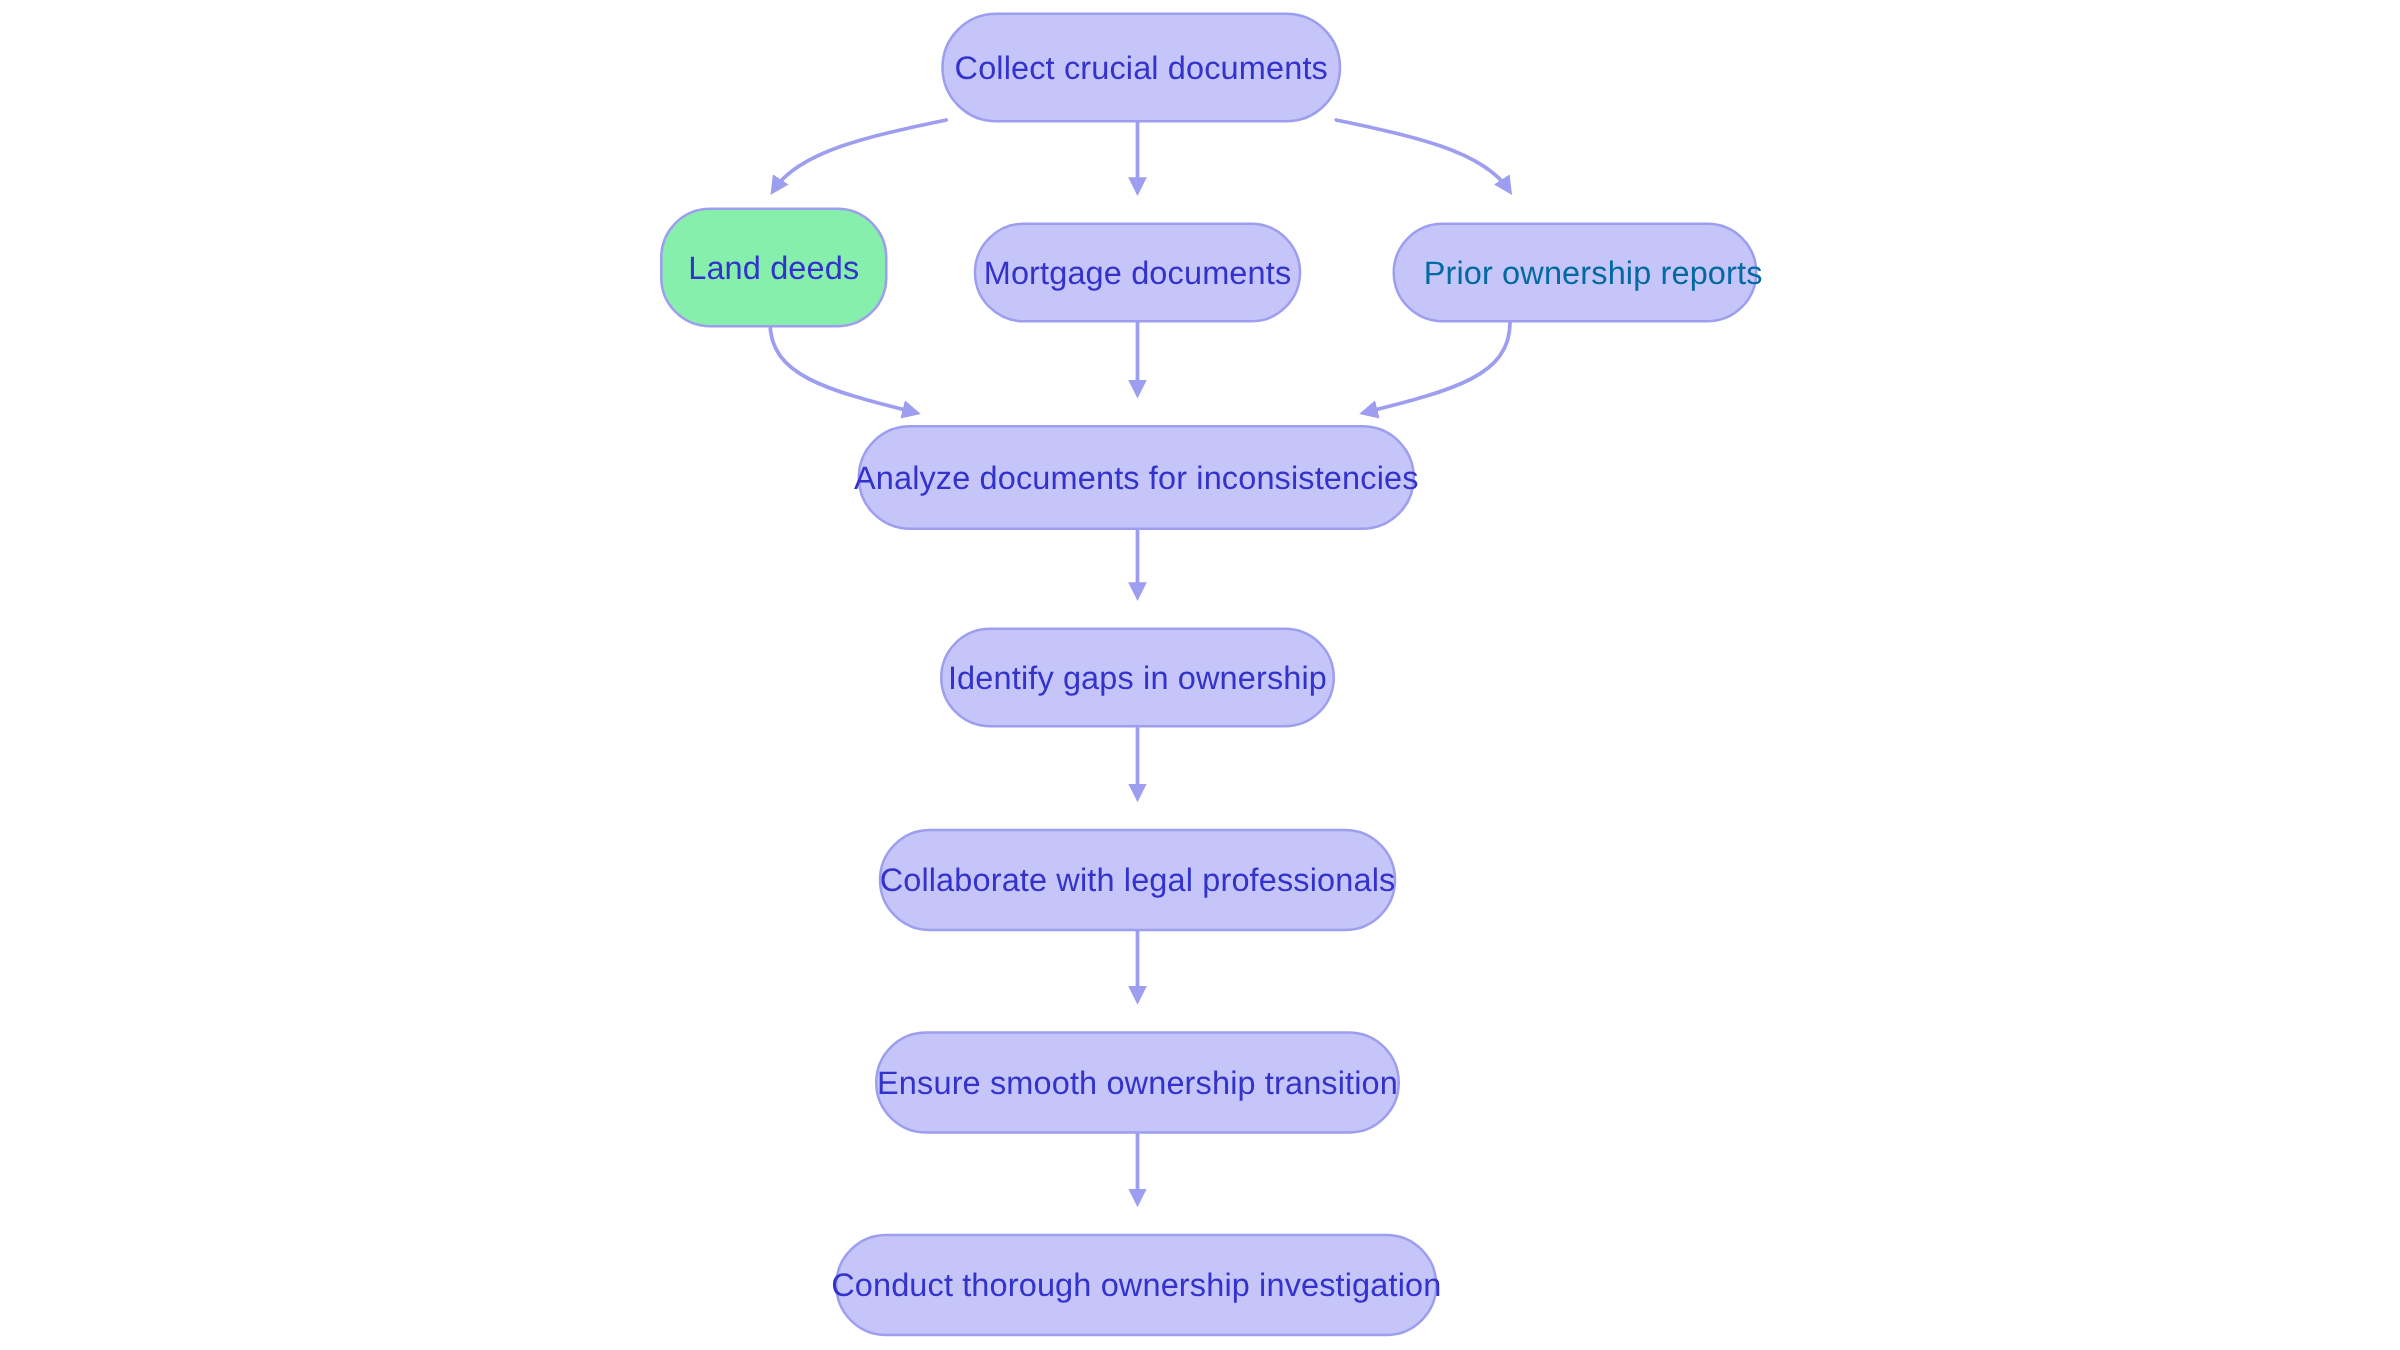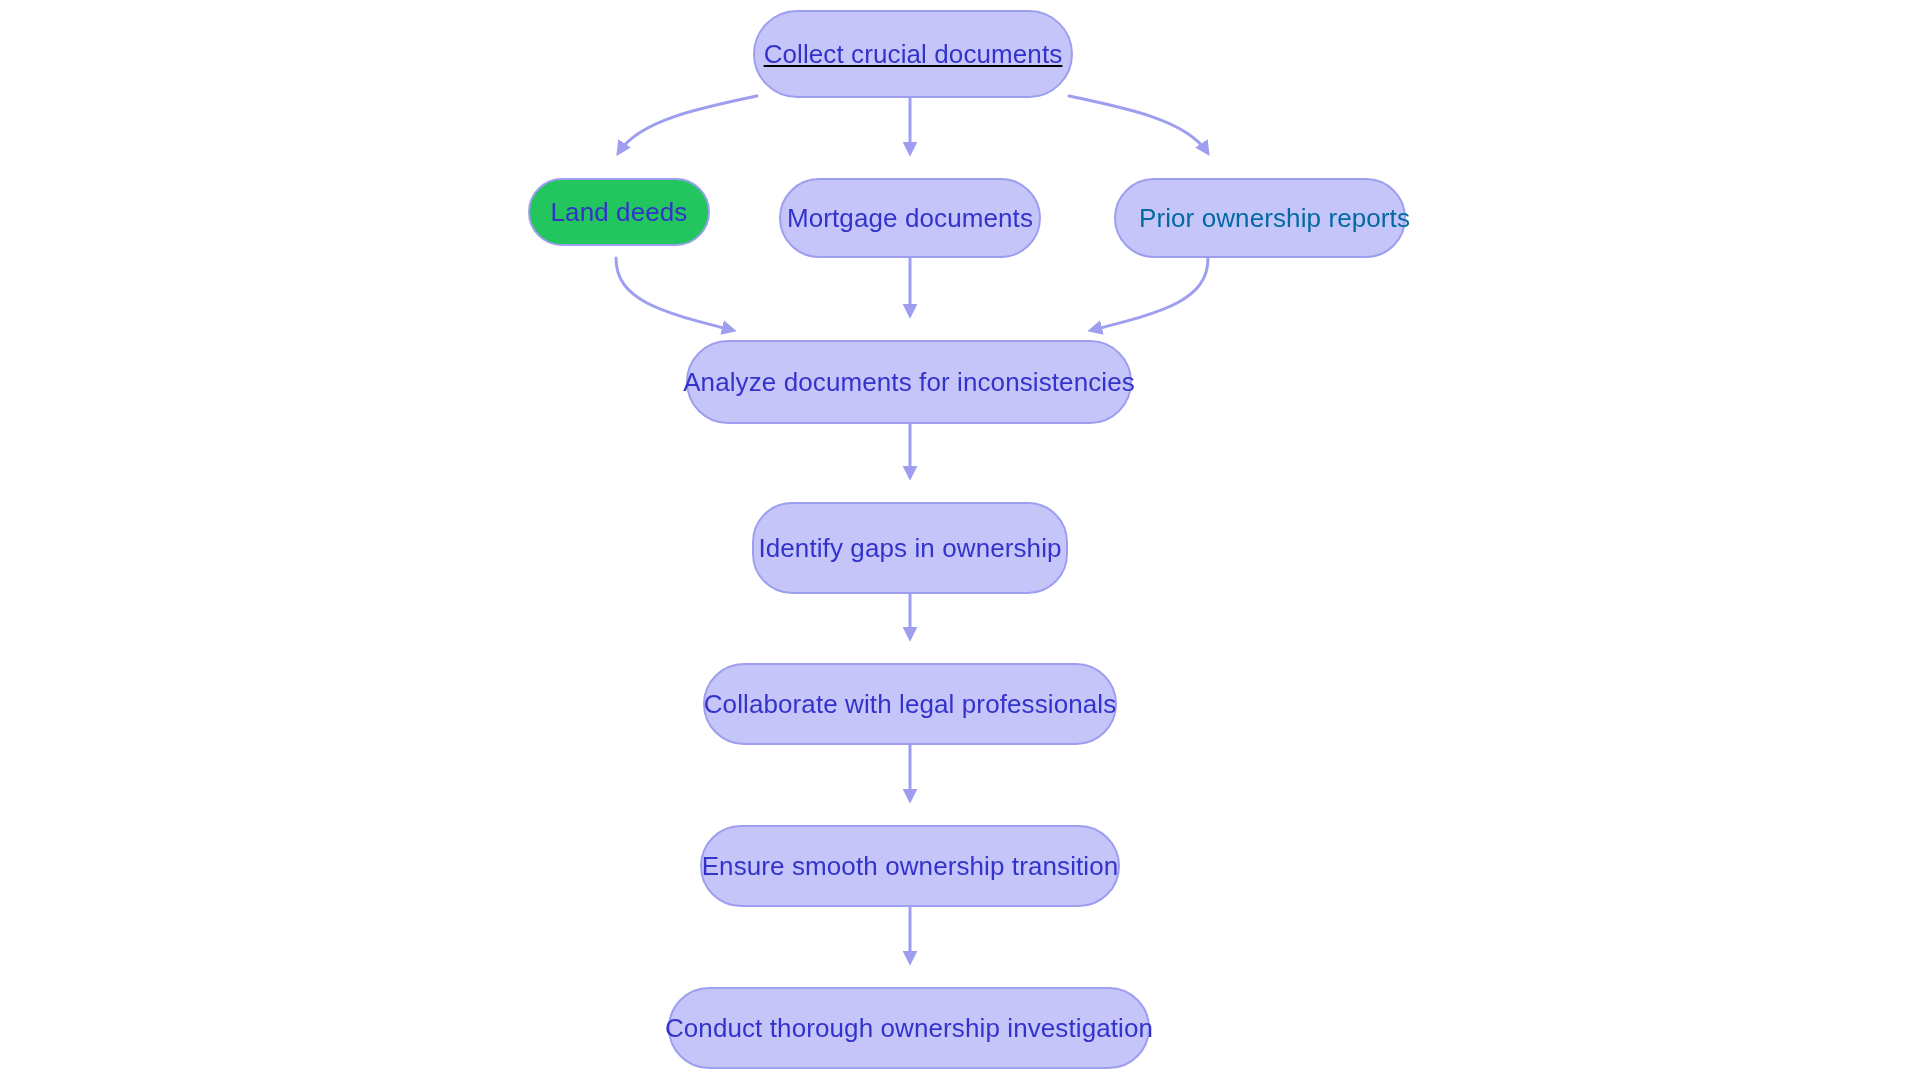--- a/index.html
+++ b/index.html
@@ -62,36 +62,36 @@
         <path d="M 910 258 L 910 314" fill="none" stroke="#9e9ef0" stroke-width="3" stroke-linecap="round" marker-end="url(#arrowhead)"></path>
         <path d="M 1208 258 C 1208 300 1164 312 1092 330" fill="none" stroke="#9e9ef0" stroke-width="3" stroke-linecap="round" marker-end="url(#arrowhead)"></path>
         <path d="M 910 424 L 910 476" fill="none" stroke="#9e9ef0" stroke-width="3" stroke-linecap="round" marker-end="url(#arrowhead)"></path>
         <path d="M 910 582 L 910 637" fill="none" stroke="#9e9ef0" stroke-width="3" stroke-linecap="round" marker-end="url(#arrowhead)"></path>
         <path d="M 910 745 L 910 799" fill="none" stroke="#9e9ef0" stroke-width="3" stroke-linecap="round" marker-end="url(#arrowhead)"></path>
         <path d="M 910 907 L 910 961" fill="none" stroke="#9e9ef0" stroke-width="3" stroke-linecap="round" marker-end="url(#arrowhead)"></path>
       </g>
   </svg>
 
   <div id="node-layer">
-      <div class="node" style="left: 753px; top: 10px; width: 320px; height: 88px; background: rgb(197, 197, 250); border-color: rgb(158, 158, 240); border-width: 2px; border-radius: 44px; text-decoration: underline;">
+      <div class="node" style="left: 753px; top: 10px; width: 320px; height: 88px; background: rgb(197, 197, 250); border-color: rgb(158, 158, 240); border-width: 2px; border-radius: 44px;">
         <span class="node-label" style="color: rgb(51, 51, 204); font-size: 26px;">Collect crucial documents</span>
       </div>
-      <div class="node" style="left: 528px; top: 178px; width: 182px; height: 68px; background: #22c55e; border-color: rgb(158, 158, 240); border-width: 2px; border-radius: 40px;">
+      <div class="node" style="left: 528px; top: 166px; width: 182px; height: 96px; background: #86efac; border-color: rgb(158, 158, 240); border-width: 2px; border-radius: 40px;">
         <span class="node-label" style="color: rgb(51, 51, 204); font-size: 26px;">Land deeds</span>
       </div>
       <div class="node" style="left: 779px; top: 178px; width: 262px; height: 80px; background: rgb(197, 197, 250); border-color: rgb(158, 158, 240); border-width: 2px; border-radius: 40px;">
         <span class="node-label" style="color: rgb(51, 51, 204); font-size: 26px;">Mortgage documents</span>
       </div>
       <div class="node" style="left: 1114px; top: 178px; width: 292px; height: 80px; background: rgb(197, 197, 250); border-color: rgb(158, 158, 240); border-width: 2px; border-radius: 40px;">
         <span class="node-label" style="color: #0369a1; font-size: 26px; margin-left: 29px;">Prior ownership reports</span>
       </div>
       <div class="node" style="left: 686px; top: 340px; width: 446px; height: 84px; background: rgb(197, 197, 250); border-color: rgb(158, 158, 240); border-width: 2px; border-radius: 42px; text-align: center;">
         <span class="node-label" style="color: rgb(51, 51, 204); font-size: 26px;">Analyze documents for inconsistencies</span>
       </div>
-      <div class="node" style="left: 752px; top: 502px; width: 316px; height: 92px; background: rgb(197, 197, 250); border-color: rgb(158, 158, 240); border-width: 2px; border-radius: 40px;">
+      <div class="node" style="left: 752px; top: 502px; width: 316px; height: 80px; background: rgb(197, 197, 250); border-color: rgb(158, 158, 240); border-width: 2px; border-radius: 40px;">
         <span class="node-label" style="color: rgb(51, 51, 204); font-size: 26px;">Identify gaps in ownership</span>
       </div>
       <div class="node" style="left: 703px; top: 663px; width: 414px; height: 82px; background: rgb(197, 197, 250); border-color: rgb(158, 158, 240); border-width: 2px; border-radius: 41px; align-items: center;">
         <span class="node-label" style="color: rgb(51, 51, 204); font-size: 26px;">Collaborate with legal professionals</span>
       </div>
       <div class="node" style="left: 700px; top: 825px; width: 420px; height: 82px; background: rgb(197, 197, 250); border-color: rgb(158, 158, 240); border-width: 2px; border-radius: 41px; text-align: right;">
         <span class="node-label" style="color: rgb(51, 51, 204); font-size: 26px;">Ensure smooth ownership transition</span>
       </div>
       <div class="node" style="left: 668px; top: 987px; width: 482px; height: 82px; background: rgb(197, 197, 250); border-color: rgb(158, 158, 240); border-width: 2px; border-radius: 41px;">
         <span class="node-label" style="color: rgb(51, 51, 204); font-size: 26px;">Conduct thorough ownership investigation</span>

